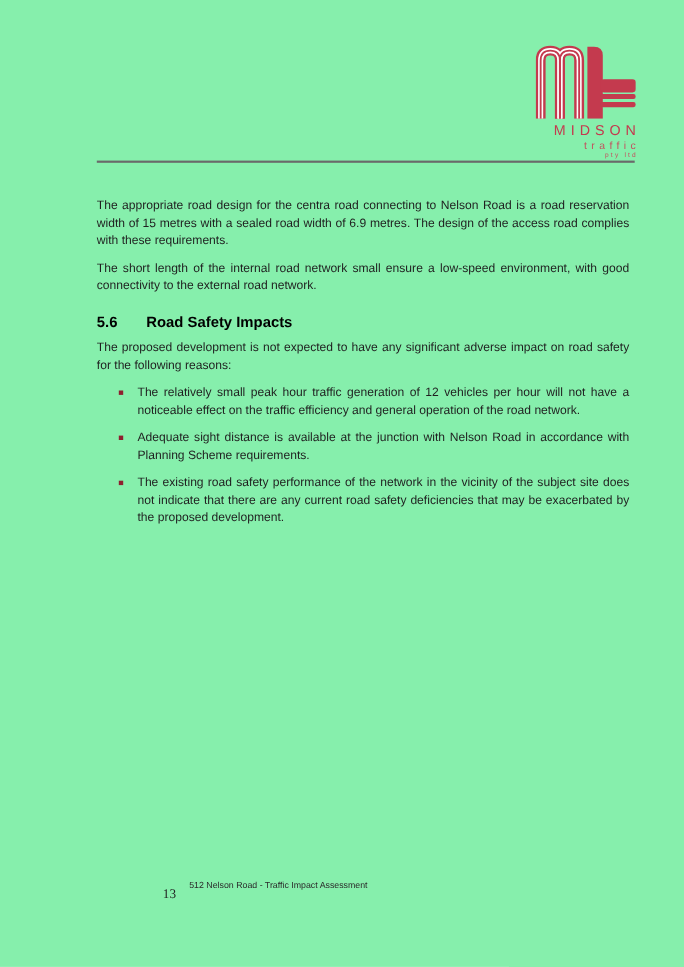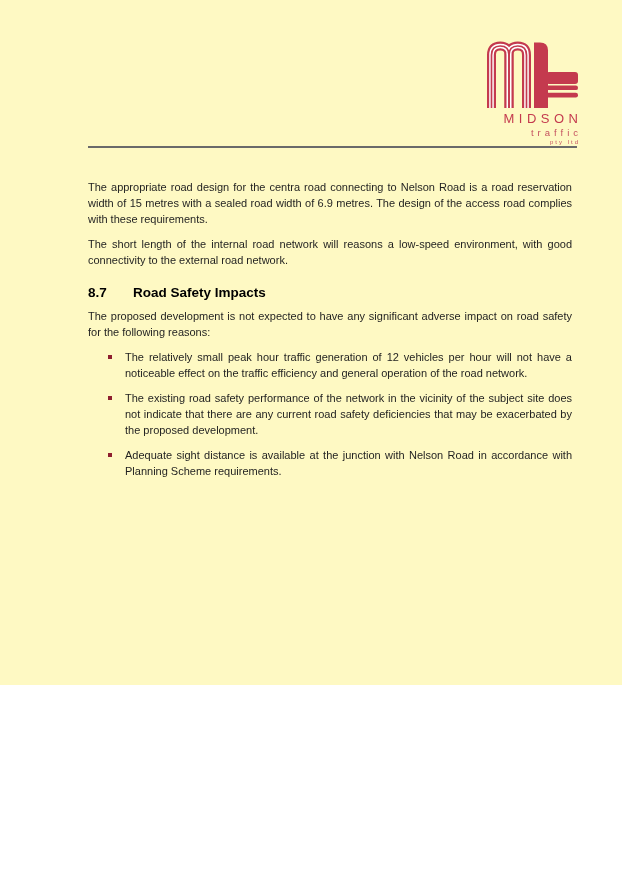--- a/index.html
+++ b/index.html
@@ -1,20 +1,20 @@
 <!DOCTYPE html>
 <html><head>
 <meta charset="utf-8">
 <style>
   html, body { margin: 0; padding: 0; background: #ffffff; }
   .page {
     position: relative;
     width: 622px;
-    height: 685px;
-    background: #fef9c3;
+    height: 879px;
+    background: #86efac;
     font-family: "Liberation Sans", sans-serif;
     color: #1f1f1f;
     overflow: hidden;
   }
 
   
   .logo-block {
     position: absolute;
     top: 40px;
     right: 44px;
@@ -154,38 +154,38 @@
     </svg>
     <span class="logo-brand">MIDSON</span>
     <span class="logo-division">traffic</span>
     <span class="logo-suffix">pty ltd</span>
   </div>
   <div class="header-rule"></div>
 
   <div class="content">
 
     <p class="body">The appropriate road design for the centra road connecting to Nelson Road is a road reservation width of 15 metres with a sealed road width of 6.9 metres.  The design of the access road complies with these requirements.</p>
-    <p class="body">The short length of the internal road network will reasons a low-speed environment, with good connectivity to the external road network.</p>
+    <p class="body">The short length of the internal road network small ensure a low-speed environment, with good connectivity to the external road network.</p>
 
 
-    <h2 class="section-heading"><span class="sec-num">8.7</span><span>Road Safety Impacts</span></h2>
+    <h2 class="section-heading"><span class="sec-num">5.6</span><span>Road Safety Impacts</span></h2>
     <p class="body">The proposed development is not expected to have any significant adverse impact on road safety for the following reasons:</p>
 
     <ul class="bullet-list">
       <li>
         <span class="bullet-square"></span>
         <span class="bullet-text">The relatively small peak hour traffic generation of 12 vehicles per hour will not have a noticeable effect on the traffic efficiency and general operation of the road network.</span>
       </li>
       <li>
         <span class="bullet-square"></span>
-        <span class="bullet-text">The existing road safety performance of the network in the vicinity of the subject site does not indicate that there are any current road safety deficiencies that may be exacerbated by the proposed development.</span>
+        <span class="bullet-text">Adequate sight distance is available at the junction with Nelson Road in accordance with Planning Scheme requirements.</span>
       </li>
       <li>
         <span class="bullet-square"></span>
-        <span class="bullet-text">Adequate sight distance is available at the junction with Nelson Road in accordance with Planning Scheme requirements.</span>
+        <span class="bullet-text">The existing road safety performance of the network in the vicinity of the subject site does not indicate that there are any current road safety deficiencies that may be exacerbated by the proposed development.</span>
       </li>
     </ul>
   </div>
 
   <span class="footer-page-number">13</span>
   <span class="footer-doc-title">512 Nelson Road - Traffic Impact Assessment</span>
 
 </div>
 
 </body></html>

